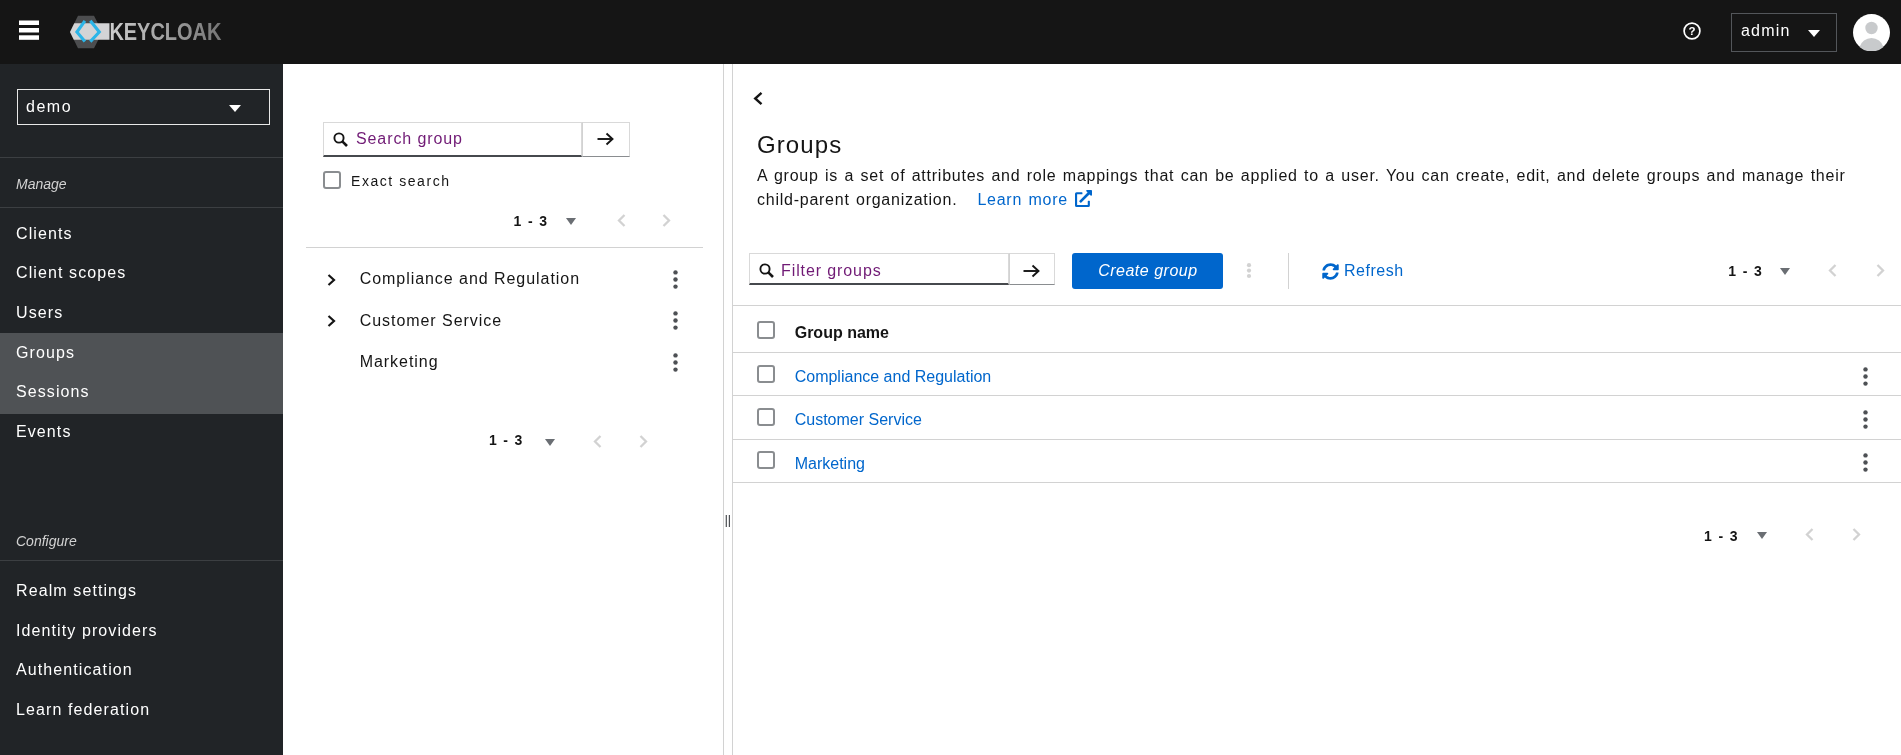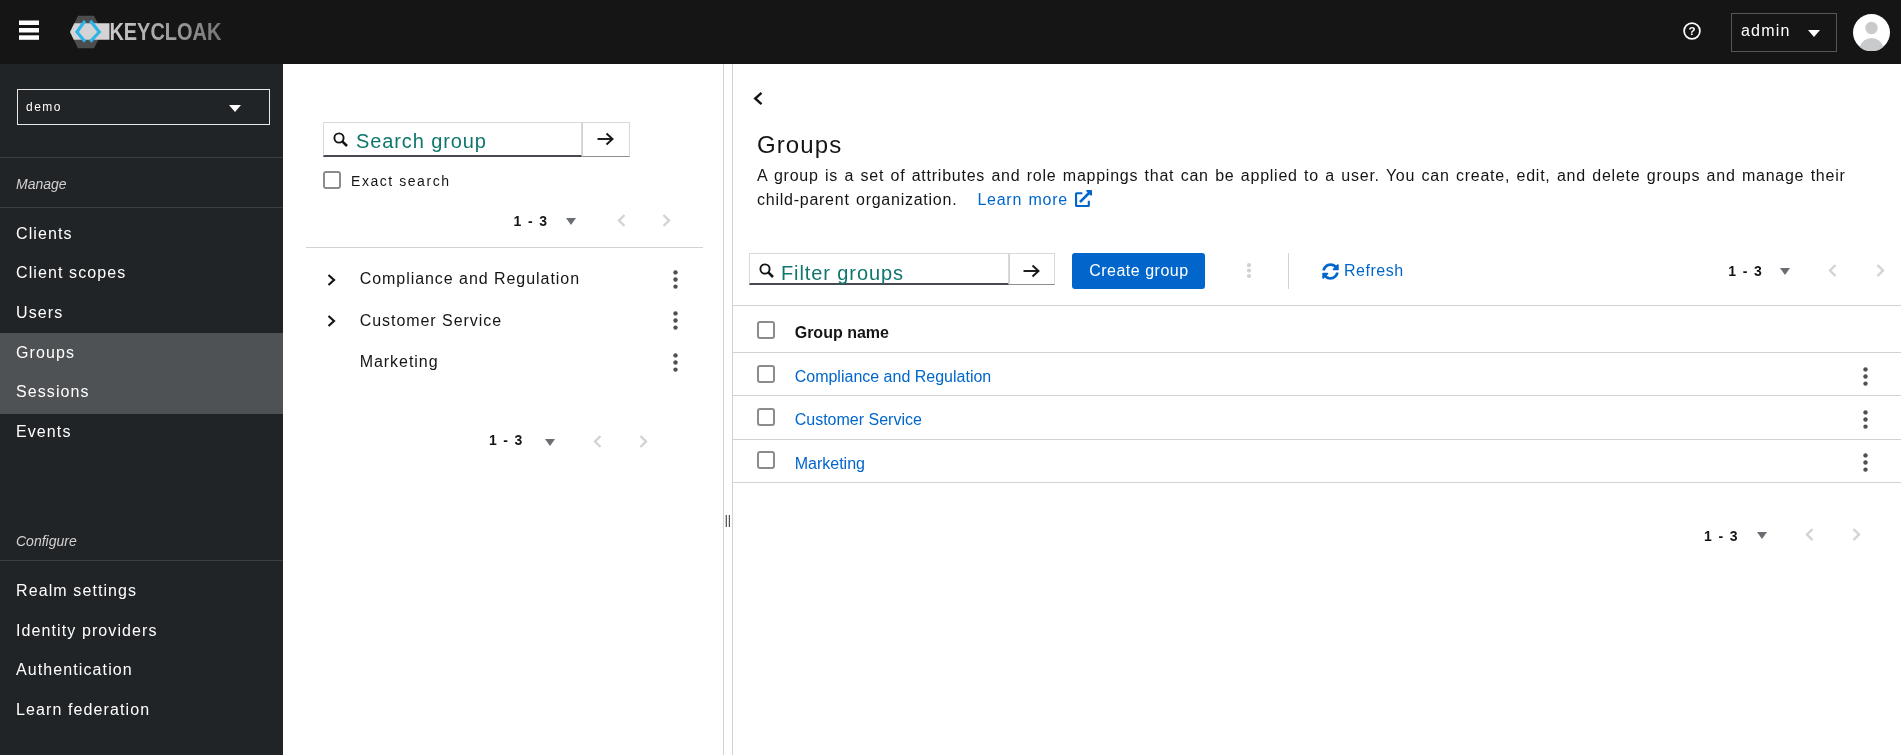--- a/index.html
+++ b/index.html
@@ -4,38 +4,38 @@
 <style>
   * { margin:0; padding:0; box-sizing:border-box; }
   html,body { width:1901px; height:755px; overflow:hidden; background:#fff;
     font-family:"Liberation Sans", sans-serif; }
   .abs { position:absolute; }
   
   #masthead { position:absolute; left:0; top:0; width:1901px; height:64px; background:#151515; }
   
   #sidebar { position:absolute; left:0; top:64px; width:283px; height:691px; background:#212427; }
   #realm { position:absolute; left:17px; top:25px; width:253px; height:36px;
-    border:1px solid #e8e8e8; color:#fff; font-size:12px; line-height:34px; padding-left:8px; letter-spacing:1.5px; }
+    border:1px solid #e8e8e8; color:#fff; font-size:16px; line-height:34px; padding-left:8px; letter-spacing:1.5px; }
   .sdiv { position:absolute; left:0; width:283px; height:1px; background:#3c3f42; }
   .sectlbl { position:absolute; left:16px; color:#d2d2d2; font-size:14px;font-style:italic; }
   .navul { position:absolute; left:0; width:283px; list-style:none; }
   .navul li { height:39.7px; line-height:39.7px; padding-left:16px; color:#fff; font-size:16px; letter-spacing:1.1px; }
   .navul li.cur { background:#4f5255; }
   
   #drawer { position:absolute; left:283px; top:64px; width:441px; height:691px;
     background:#fff; border-right:1px solid #d2d2d2; }
   
   #main { position:absolute; left:732px; top:64px; width:1169px; height:691px;
     background:#fff; border-left:1px solid #d2d2d2; }
   
   .ig { position:absolute; display:flex; background:#fff; }
   .ig .inp { position:relative; border:1px solid #d9d9d9; border-bottom:2px solid #46494d; }
   .ig .btn { position:relative; border:1px solid #d9d9d9; border-left:1px solid #d2d2d2;
     border-bottom:1px solid #8a8d90; }
-  .ph { position:absolute; font-size:20px; color:#0f766e; letter-spacing:0.9px; }
+  .ph { position:absolute; font-size:16px; color:#701a75; letter-spacing:0.9px; }
   .cbx { position:absolute; width:18px; height:18px; border:2px solid #8a8d90;
     border-radius:3px; background:#fff; }
   .caret { position:absolute; width:0; height:0; border-left:5.5px solid transparent;
     border-right:5.5px solid transparent; border-top:7px solid #6a6e73; }
   .pnum { position:absolute; font-size:14px; font-weight:bold; letter-spacing:1.35px; color:#151515; white-space:nowrap; }
   .hline { position:absolute; height:1px; background:#d2d2d2; }
   .link { color:#0066cc; text-decoration:none; }
   .kebab circle { fill:#4d5054; }
   .t16 { position:absolute; font-size:16px; color:#151515; white-space:nowrap; }
 </style>
@@ -195,21 +195,21 @@
       </svg>
       <span class="ph" style="left:31px;top:8px;">Filter groups</span>
     </div>
     <div class="btn" style="width:46px;">
       <svg class="abs" style="left:13px;top:10px" width="18" height="14" viewBox="0 0 18 14">
         <line x1="0.5" y1="7" x2="15" y2="7" stroke="#151515" stroke-width="1.9"></line>
         <path d="M9.5,1.5 L15.5,7 L9.5,12.5" fill="none" stroke="#151515" stroke-width="1.9"></path>
       </svg>
     </div>
   </div>
-  <div class="abs" style="left:339.4px;top:188.5px;width:133px;height:36.5px;background:#0066cc;border-radius:3px;color:#fff;font-size:16px;letter-spacing:0.5px;text-align:center;line-height:36.5px;">Create group</div>
+  <div class="abs" style="left:339.4px;top:188.5px;width:151px;height:36.5px;background:#0066cc;border-radius:3px;color:#fff;font-size:16px;letter-spacing:0.5px;text-align:center;line-height:36.5px;font-style:italic;">Create group</div>
   <svg class="abs" style="left:512px;top:199px" width="8" height="16">
     <circle cx="4" cy="2.2" r="2.1" fill="#d2d2d2"></circle>
       <circle cx="4" cy="7.6" r="2.1" fill="#d2d2d2"></circle>
       <circle cx="4" cy="13" r="2.1" fill="#d2d2d2"></circle>
   </svg>
   <div class="abs" style="left:554.5px;top:188.5px;width:1px;height:36.5px;background:#d2d2d2;"></div>
   <svg class="abs" style="left:589px;top:198.5px" width="17" height="17" viewBox="0 0 512 512">
     <path fill="#0066cc" d="M370.72 133.28C339.458 104.008 298.888 87.962 255.848 88c-77.458.068-144.328 53.178-162.791 126.85-1.344 5.363-6.122 9.15-11.651 9.15H24.103c-7.498 0-13.194-6.807-11.807-14.176C33.933 94.924 134.813 8 256 8c66.448 0 126.791 26.136 171.315 68.685L463.03 40.97C478.149 25.851 504 36.559 504 57.941V192c0 13.255-10.745 24-24 24H345.941c-21.382 0-32.09-25.851-16.971-40.971l41.75-41.749zM32 296h134.059c21.382 0 32.09 25.851 16.971 40.971l-41.75 41.75c31.262 29.273 71.835 45.319 114.876 45.28 77.418-.07 144.315-53.144 162.787-126.849 1.344-5.363 6.122-9.15 11.651-9.15h57.304c7.498 0 13.194 6.807 11.807 14.176C478.067 417.076 377.187 504 256 504c-66.448 0-126.791-26.136-171.315-68.685L48.97 471.03C33.851 486.149 8 475.441 8 454.059V320c0-13.255 10.745-24 24-24z"></path>
   </svg>
   <div class="abs link" style="left:611px;top:198px;font-size:16px;letter-spacing:0.5px;">Refresh</div>

